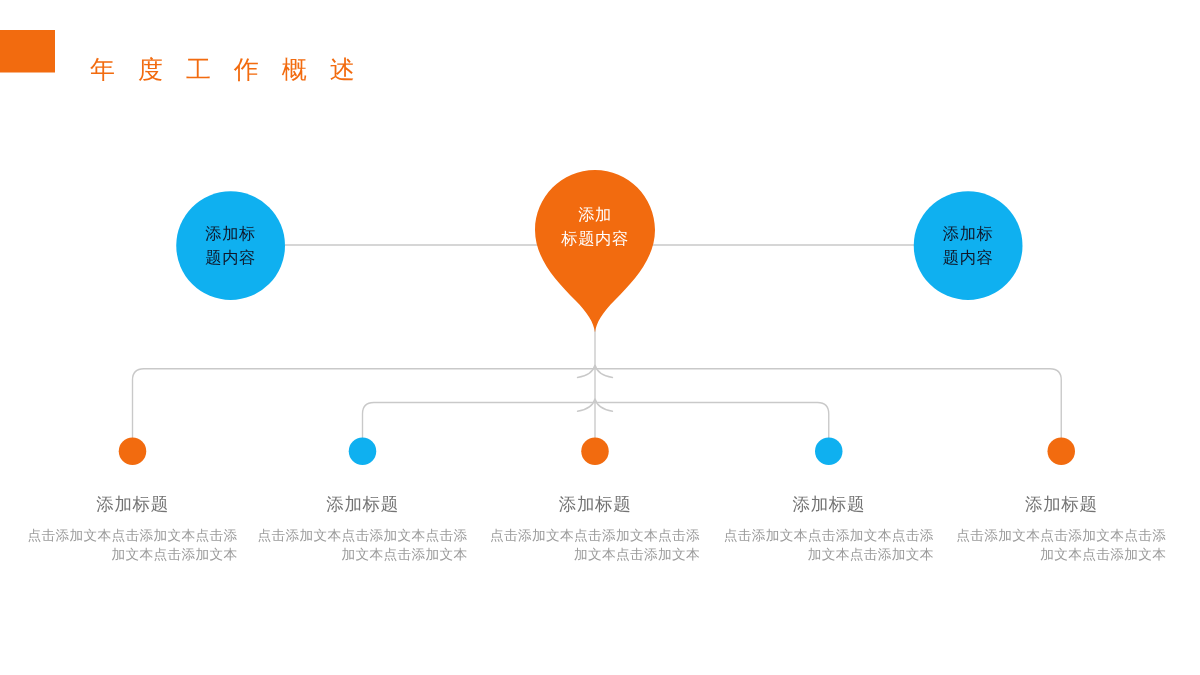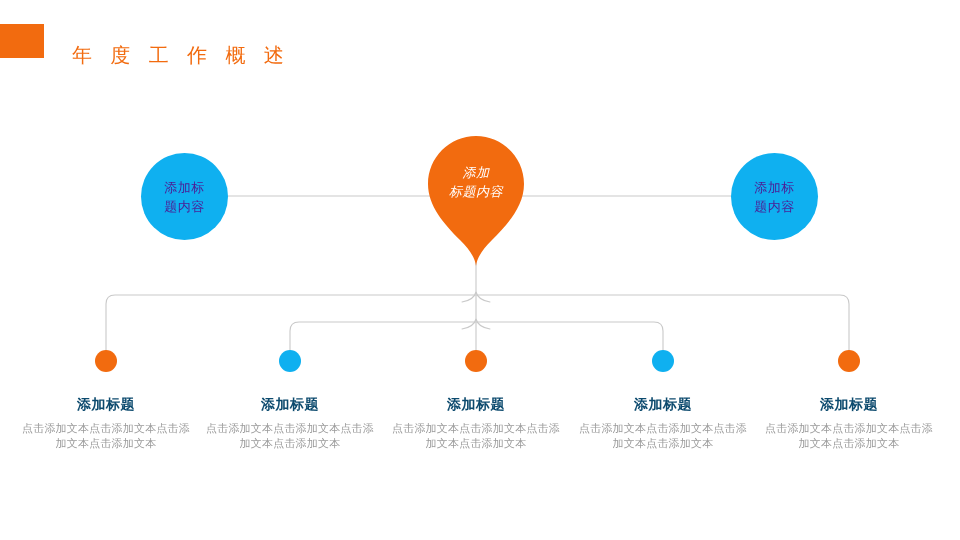--- a/index.html
+++ b/index.html
@@ -63,21 +63,21 @@
   .node-circle {
     position: absolute;
     border-radius: 50%;
     background: #0FB0F0;
     display: flex;
     align-items: center;
     justify-content: center;
     box-sizing: border-box;
   }
   .node-circle .node-text {
-    color: #4c1d95;
+    color: #0f172a;
     font-size: 13px;
     line-height: 19px;
     text-align: center;
     width: 58px;
     letter-spacing: 0.5px;
   }
 
   #node-left  { left: 141px; top: 153px; width: 87px; height: 87px; }
   #node-right { left: 731px; top: 153px; width: 87px; height: 87px; }
 
@@ -99,52 +99,52 @@
   #node-center .node-text {
     position: absolute;
     left: 0;
     top: 27px;
     width: 96px;
     color: #ffffff;
     font-size: 13px;
     line-height: 19px;
     text-align: center;
     letter-spacing: 0.5px;
-    font-style: italic;
   }
 
   
   .item {
     position: absolute;
     top: 350px;
     width: 186px;
     text-align: center;
   }
   .item .dot {
     width: 22px;
     height: 22px;
     border-radius: 50%;
     margin: 0 auto;
     display: block;
   }
   .item .item-title {
     margin: 23px 0 0 0;
     font-size: 14px;
     line-height: 19px;
-    color: #0c4a6e;
-    font-weight: bold;
+    color: #737373;
+    font-weight: normal;
     letter-spacing: 0.5px;
   }
   .item .item-body {
     margin: 7px auto 0 auto;
     width: 168px;
     font-size: 11px;
     line-height: 15px;
     color: #9b9b9b;
     letter-spacing: 0.2px;
+    text-align: right;
   }
 
   #item-1 { left: 13px; }
   #item-2 { left: 197px; }
   #item-3 { left: 383px; }
   #item-4 { left: 570px; }
   #item-5 { left: 756px; }
 </style>
 </head>
 <body>

